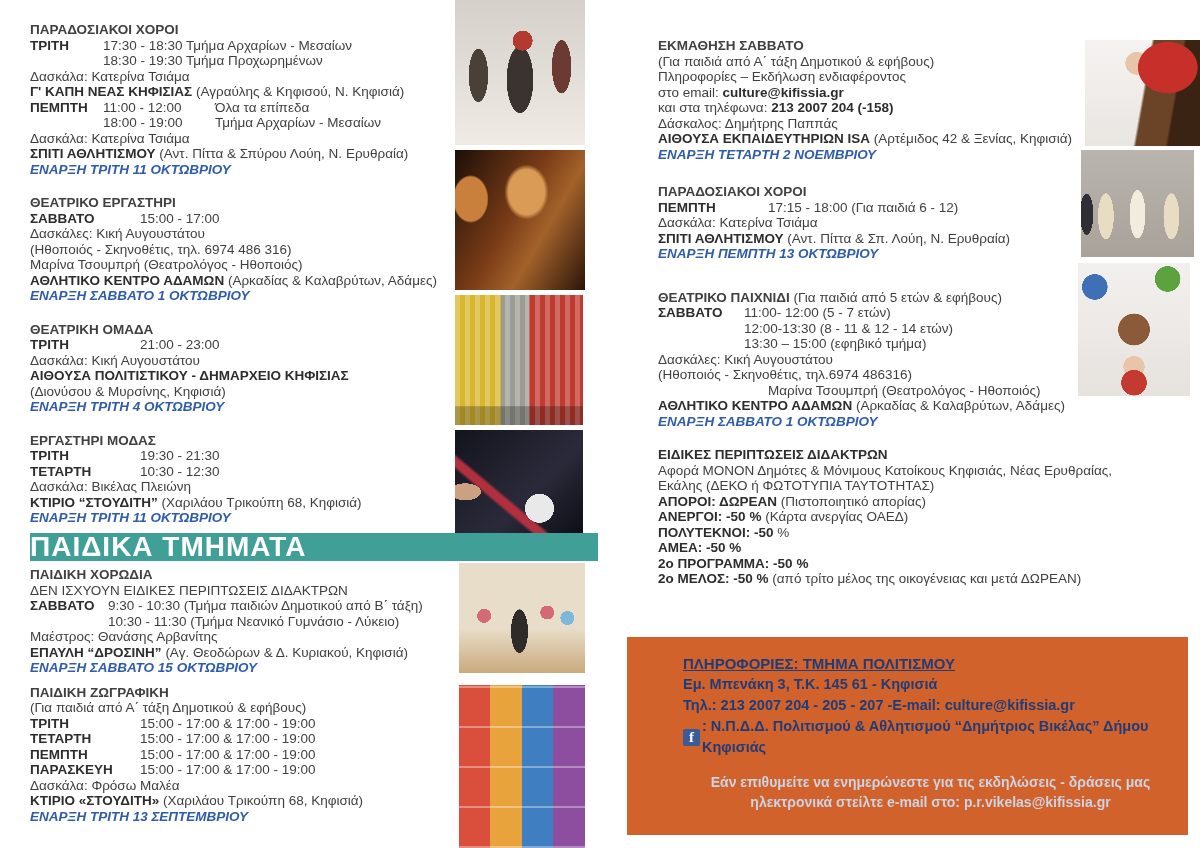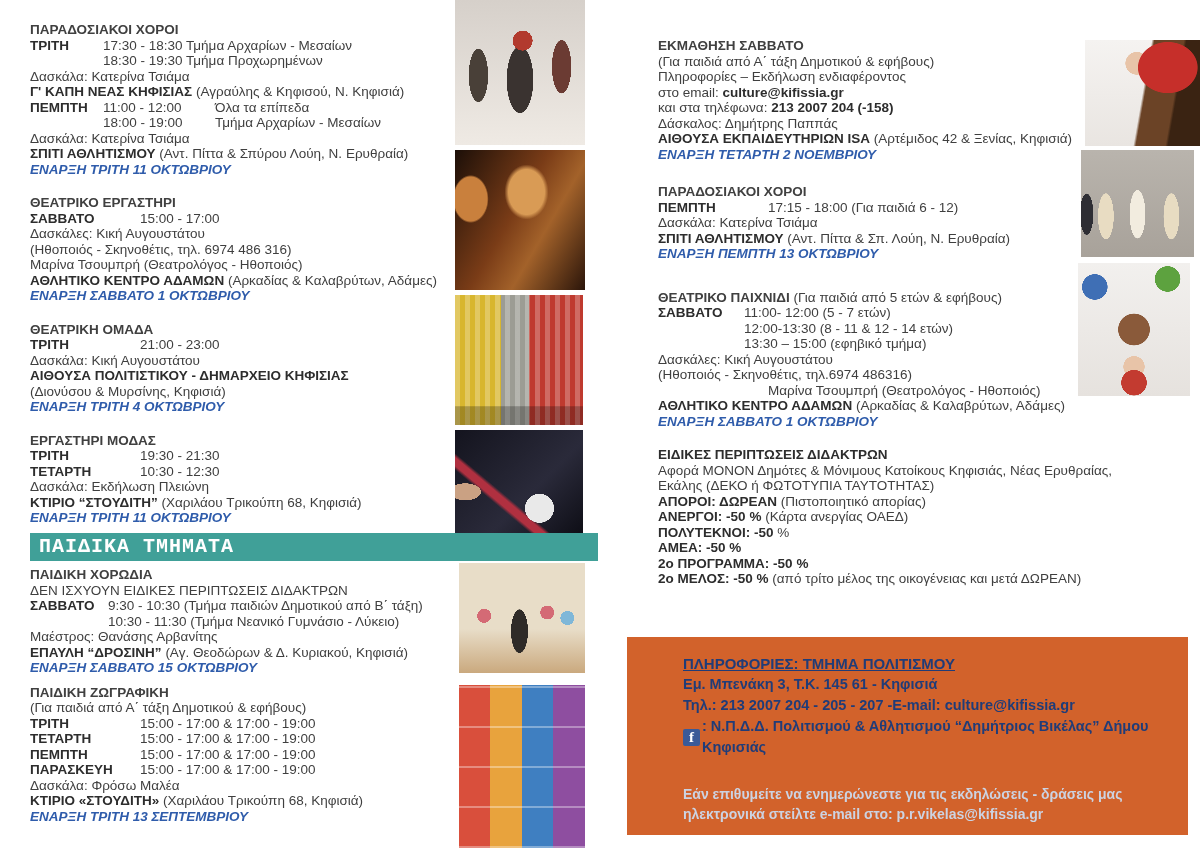--- a/index.html
+++ b/index.html
@@ -19,36 +19,36 @@
   .line{white-space:nowrap;}
   .seg-h{color:#404040;font-weight:bold;}
   .seg-b{color:#2d2d2d;font-weight:bold;}
   .seg-n{color:#3f3f3f;}
   .seg-s{color:#2f5cab;font-weight:bold;font-style:italic;}
   .seg-sp{display:inline-block;}
 
   
   .banner{
     position:absolute;left:30px;top:533px;width:568px;height:28px;background:#40a098;
-    color:#ffffff;font-family:Liberation Mono, monospace;font-weight:bold;font-size:20px;
-    line-height:28px;padding-left:9px;box-sizing:border-box;letter-spacing:1px;
+    color:#ffffff;font-family:Liberation Sans, sans-serif;font-weight:bold;font-size:28px;
+    line-height:28px;box-sizing:border-box;letter-spacing:1px;
   }
 
   
   .info-box{
     position:absolute;left:627px;top:637px;width:561px;height:198px;background:#d2622b;
     box-sizing:border-box;padding:16px 10px 10px 56px;color:#203c78;font-weight:bold;font-size:14.5px;line-height:21px;
   }
   .info-title{text-decoration:underline;font-size:15px;}
   .fb-row{display:flex;align-items:center;gap:2px;}
   .fb-icon{
     display:inline-block;width:17px;height:17px;background:#3a5a98;color:#ffffff;border-radius:2px;
     font-family:"Liberation Serif",serif;font-weight:bold;font-size:15px;line-height:17px;text-align:center;flex:0 0 auto;
   }
-  .info-note{color:#ccd3e2;margin-top:26px;line-height:20px;font-size:14px;}
+  .info-note{color:#ccd3e2;margin-top:14px;line-height:20px;font-size:14px;text-align:center;}
 
   
   .photo{position:absolute;}
   .ph-dancers{left:455px;top:0px;width:130px;height:145px;
     background:
       radial-gradient(circle 10px at 52% 28%, #b23a2e 0 99%, transparent 100%),
       radial-gradient(ellipse 16px 44px at 18% 52%, #494038 0 60%, transparent 61%),
       radial-gradient(ellipse 16px 44px at 82% 46%, #6b3b33 0 60%, transparent 61%),
       radial-gradient(ellipse 22px 55px at 50% 55%, #3a3330 0 60%, transparent 61%),
       linear-gradient(180deg,#d6d0ca,#efeae4);}
@@ -133,21 +133,21 @@
         <div class="line"><span class="seg-b" style="display: inline-block; min-width: 110px;">ΤΡΙΤΗ</span><span class="seg-n">21:00 - 23:00</span></div>
         <div class="line"><span class="seg-n">Δασκάλα: Κική Αυγουστάτου</span></div>
         <div class="line"><span class="seg-b">ΑΙΘΟΥΣΑ ΠΟΛΙΤΙΣΤΙΚΟΥ - ΔΗΜΑΡΧΕΙΟ ΚΗΦΙΣΙΑΣ</span></div>
         <div class="line"><span class="seg-n">(Διονύσου &amp; Μυρσίνης, Κηφισιά)</span></div>
         <div class="line"><span class="seg-s">ΕΝΑΡΞΗ ΤΡΙΤΗ 4 ΟΚΤΩΒΡΙΟΥ</span></div>
       </div>
       <div class="section">
         <div class="line"><span class="seg-h">ΕΡΓΑΣΤΗΡΙ ΜΟΔΑΣ</span></div>
         <div class="line"><span class="seg-b" style="display: inline-block; min-width: 110px;">ΤΡΙΤΗ</span><span class="seg-n">19:30 - 21:30</span></div>
         <div class="line"><span class="seg-b" style="display: inline-block; min-width: 110px;">ΤΕΤΑΡΤΗ</span><span class="seg-n">10:30 - 12:30</span></div>
-        <div class="line"><span class="seg-n">Δασκάλα: Εκδήλωση Πλειώνη</span></div>
+        <div class="line"><span class="seg-n">Δασκάλα: Βικέλας Πλειώνη</span></div>
         <div class="line"><span class="seg-b">ΚΤΙΡΙΟ “ΣΤΟΥΔΙΤΗ”</span><span class="seg-n"> (Χαριλάου Τρικούπη 68, Κηφισιά)</span></div>
         <div class="line"><span class="seg-s">ΕΝΑΡΞΗ ΤΡΙΤΗ 11 ΟΚΤΩΒΡΙΟΥ</span></div>
       </div>
     </div>
   <div id="left-children" class="col">
       <div class="section">
         <div class="line"><span class="seg-h">ΠΑΙΔΙΚΗ ΧΟΡΩΔΙΑ</span></div>
         <div class="line"><span class="seg-n">ΔΕΝ ΙΣΧΥΟΥΝ ΕΙΔΙΚΕΣ ΠΕΡΙΠΤΩΣΕΙΣ ΔΙΔΑΚΤΡΩΝ</span></div>
         <div class="line"><span class="seg-b" style="display: inline-block; min-width: 78px;">ΣΑΒΒΑΤΟ</span><span class="seg-n">9:30 - 10:30 (Τμήμα παιδιών Δημοτικού από Β΄ τάξη)</span></div>
         <div class="line"><span class="seg-sp" style="display: inline-block; min-width: 78px;"></span><span class="seg-n">10:30 - 11:30 (Τμήμα Νεανικό Γυμνάσιο - Λύκειο)</span></div>

